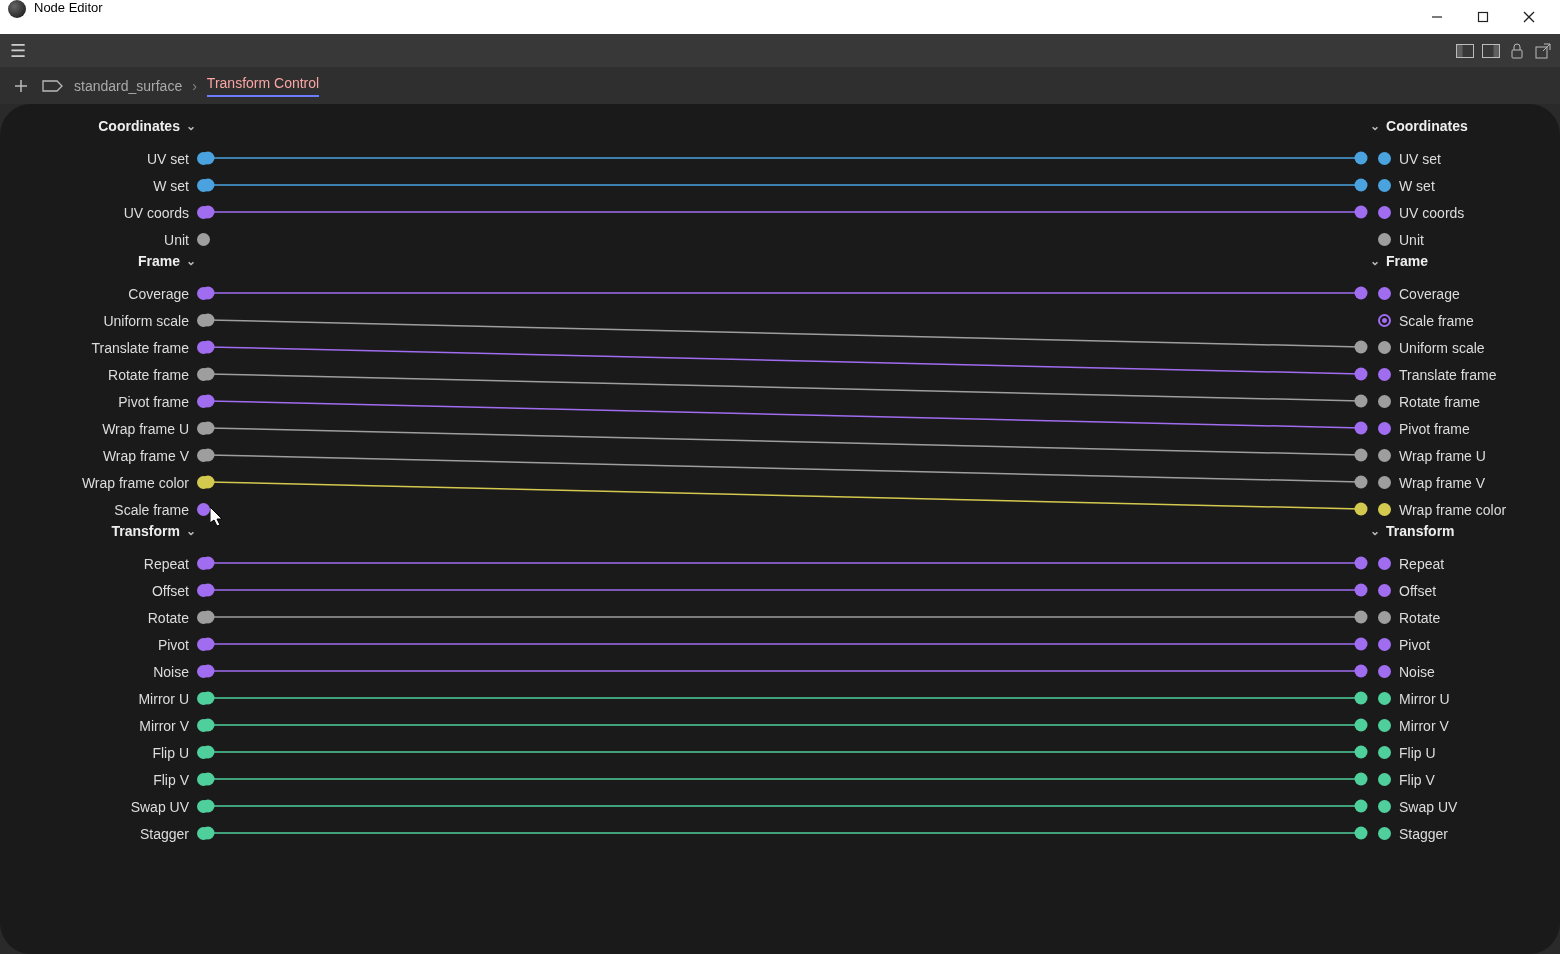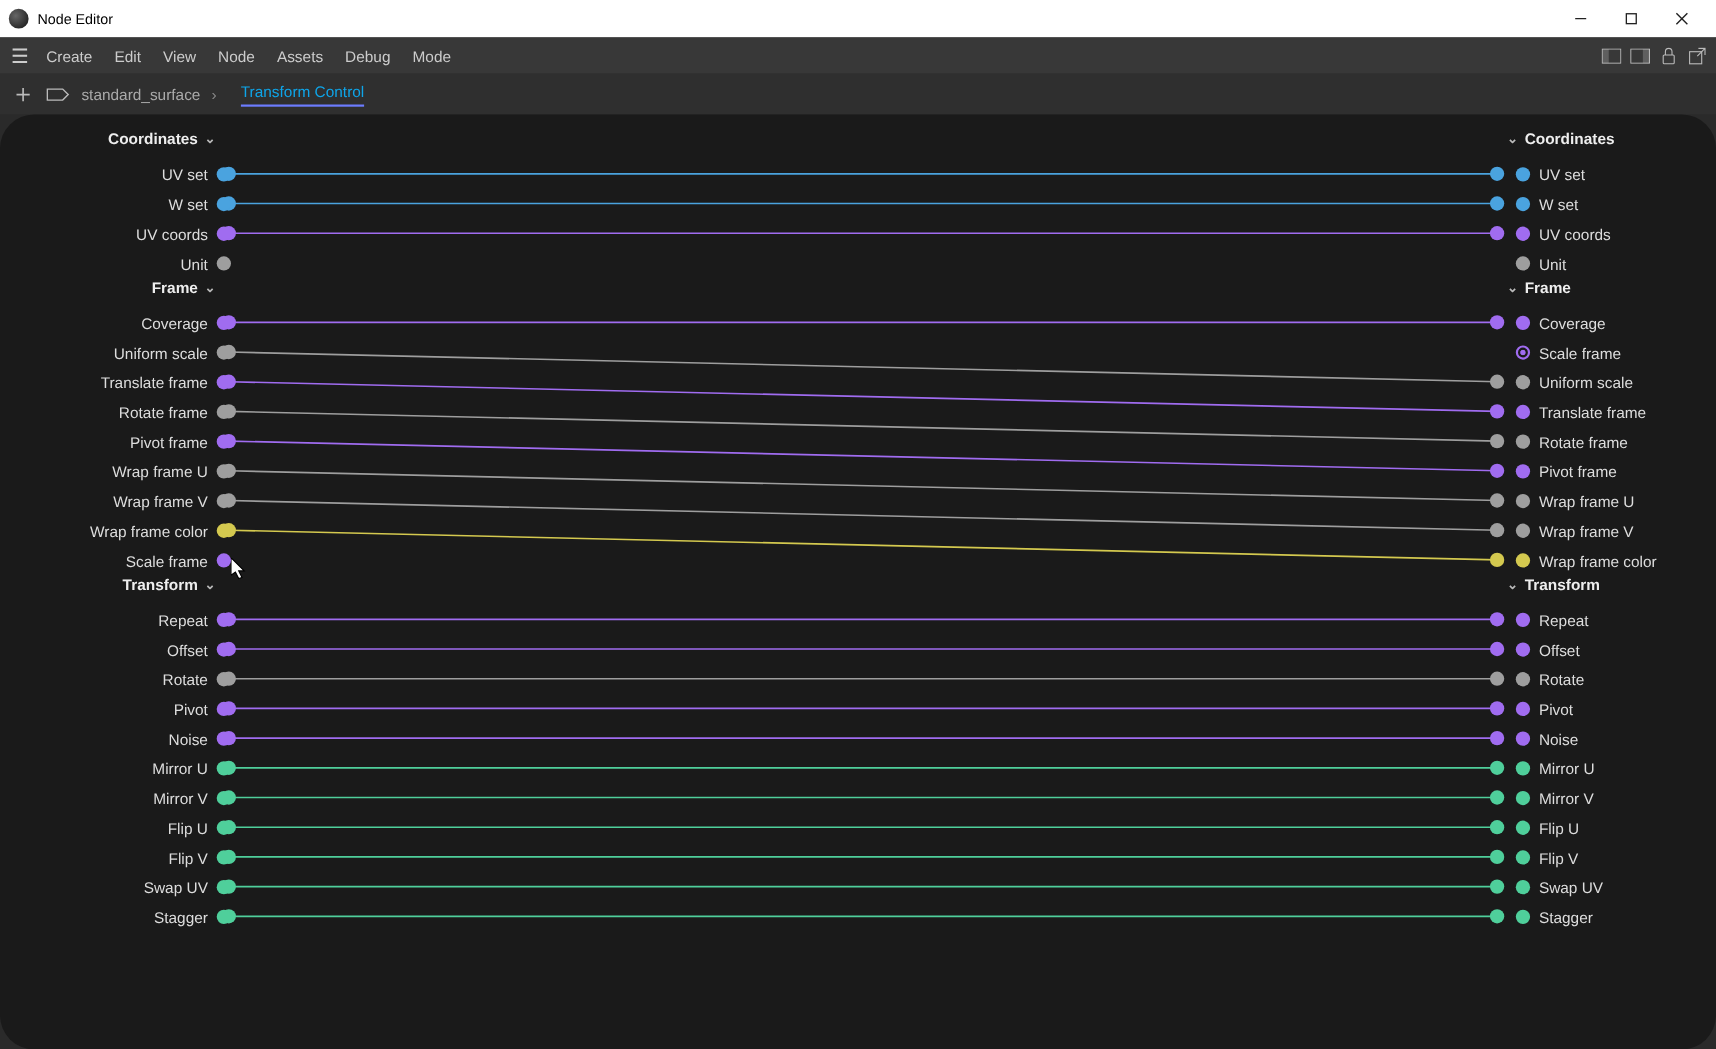--- a/index.html
+++ b/index.html
@@ -10,21 +10,20 @@
   width: 1560px;
   height: 954px;
   overflow: hidden;
   font-size: 14px;
 }
 .titlebar {
   height: 34px;
   background: #ffffff;
   color: #000;
   display: flex;
-  align-items: center;
   padding: 0 8px;
   font-size: 13px;
 }
 .titlebar .app-icon {
   width: 18px; height: 18px;
   border-radius: 50%;
   background: radial-gradient(circle at 35% 35%, #666, #111);
   margin-right: 8px;
 }
 .titlebar .title-text { flex: 1; }
@@ -52,21 +51,21 @@
   height: 37px;
   background: #2f2f2f;
   display: flex;
   align-items: center;
   padding: 0 10px;
   gap: 10px;
   font-size: 14px;
 }
 .toolbar2 .plus-icon, .toolbar2 .tag-icon { width:22px; height:22px; display:flex; align-items:center; justify-content:center; color:#aaa; }
 .toolbar2 .crumb { color:#aaa; }
-.toolbar2 .crumb.active { color:#0ea5e9; border-bottom:2px solid #6c7cff; padding-bottom:4px;margin-left:12px; }
+.toolbar2 .crumb.active { color:#fca5a5; border-bottom:2px solid #6c7cff; padding-bottom:4px; }
 .toolbar2 .crumb-sep { color:#888; }
 .toolbar2 .spacer { flex:1; }
 .toolbar2 .reveal-input { 
   width:280px; height:24px; background:#3a3a3a; border:1px solid #222; 
   color:#999; font-style:italic; padding:0 8px; font-size:13px;
   border-radius:2px;
 }
 .node-area {
   position: relative;
   height: calc(954px - 34px - 33px - 37px);
@@ -136,21 +135,20 @@
   <div class="win-btn">
       <svg width="12" height="12">
         <line x1="1" y1="1" x2="11" y2="11" stroke="#222" stroke-width="1.3"></line>
         <line x1="11" y1="1" x2="1" y2="11" stroke="#222" stroke-width="1.3"></line>
       </svg>
     </div>
 </div>
 
 <div class="menubar">
   <span class="hamburger">☰</span>
-  <span id="menu-items-container"><span class="menu-item">Create</span><span class="menu-item">Edit</span><span class="menu-item">View</span><span class="menu-item">Node</span><span class="menu-item">Assets</span><span class="menu-item">Debug</span><span class="menu-item">Mode</span></span>
   <span class="spacer"></span>
   <span class="right-icons">
     <span class="ticon">
         <svg width="18" height="14">
           <rect x="0.5" y="0.5" width="17" height="13" fill="none" stroke="#bbb"></rect>
           <rect x="0.5" y="0.5" width="6" height="13" fill="#bbb" opacity="0.3"></rect>
         </svg>
       </span>
     <span class="ticon">
         <svg width="18" height="14">

